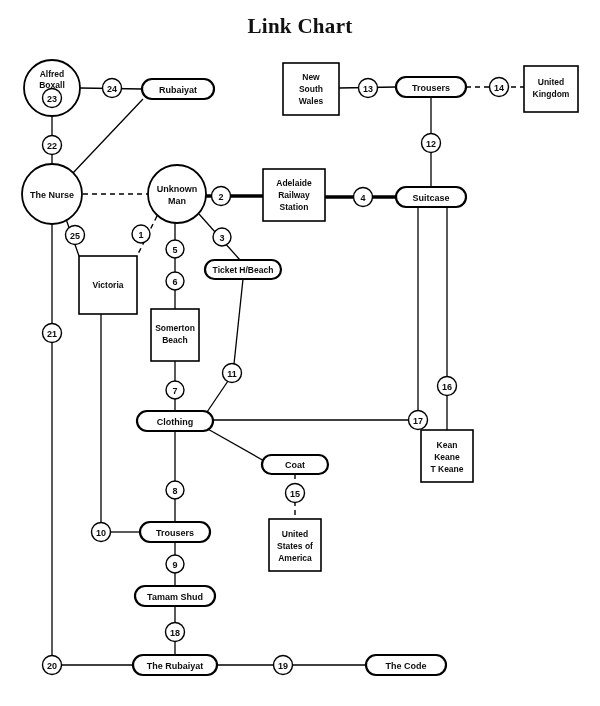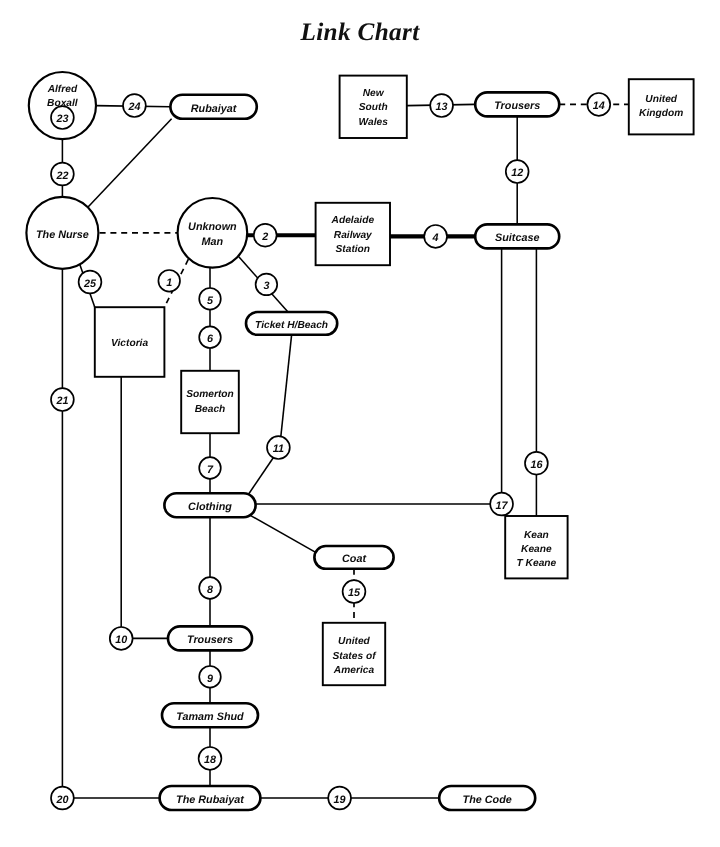--- a/index.html
+++ b/index.html
@@ -13,21 +13,20 @@
     position: relative;
     font-family: "Liberation Sans", sans-serif;
     overflow: hidden;
   }
   #chart-root {
     position: absolute;
     left: 0;
     top: 0;
     width: 600px;
     height: 498px;
-    font-style: italic;
   }
   #chart-title {
     position: absolute;
     left: 0;
     top: 14px;
     width: 600px;
     text-align: center;
     font-family: "Liberation Serif", serif;
     font-weight: bold;
     font-size: 21px;

